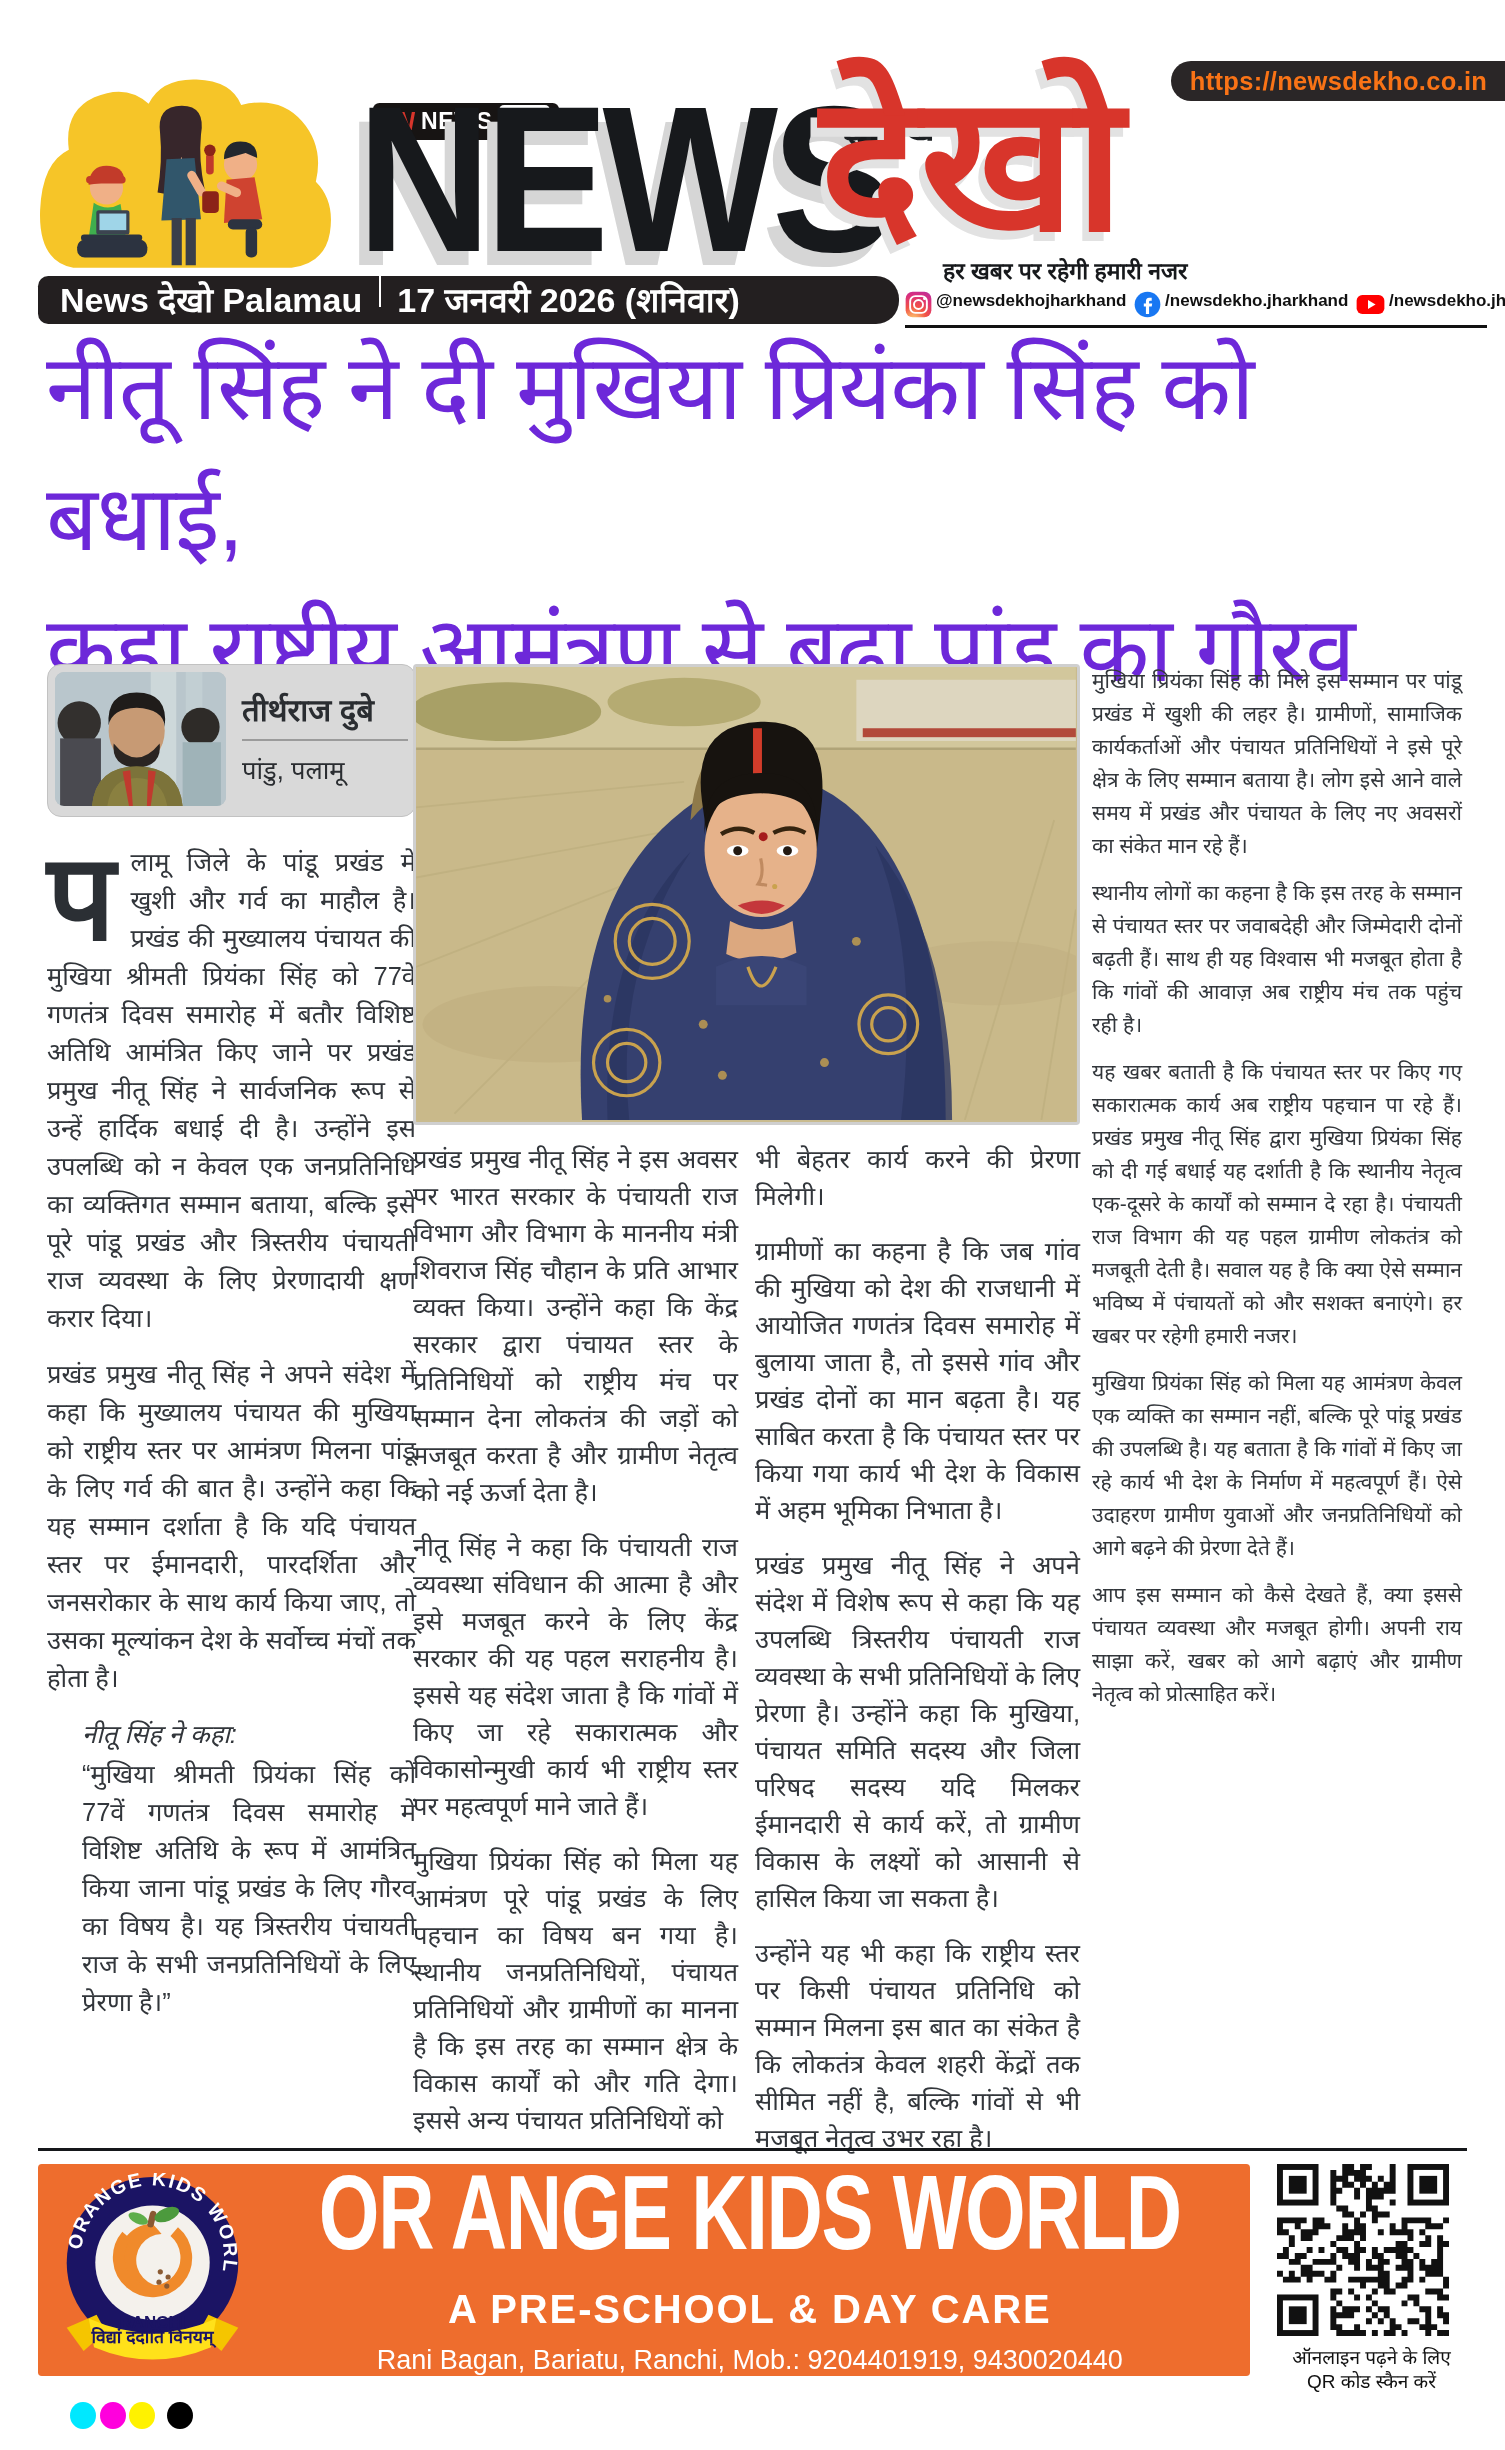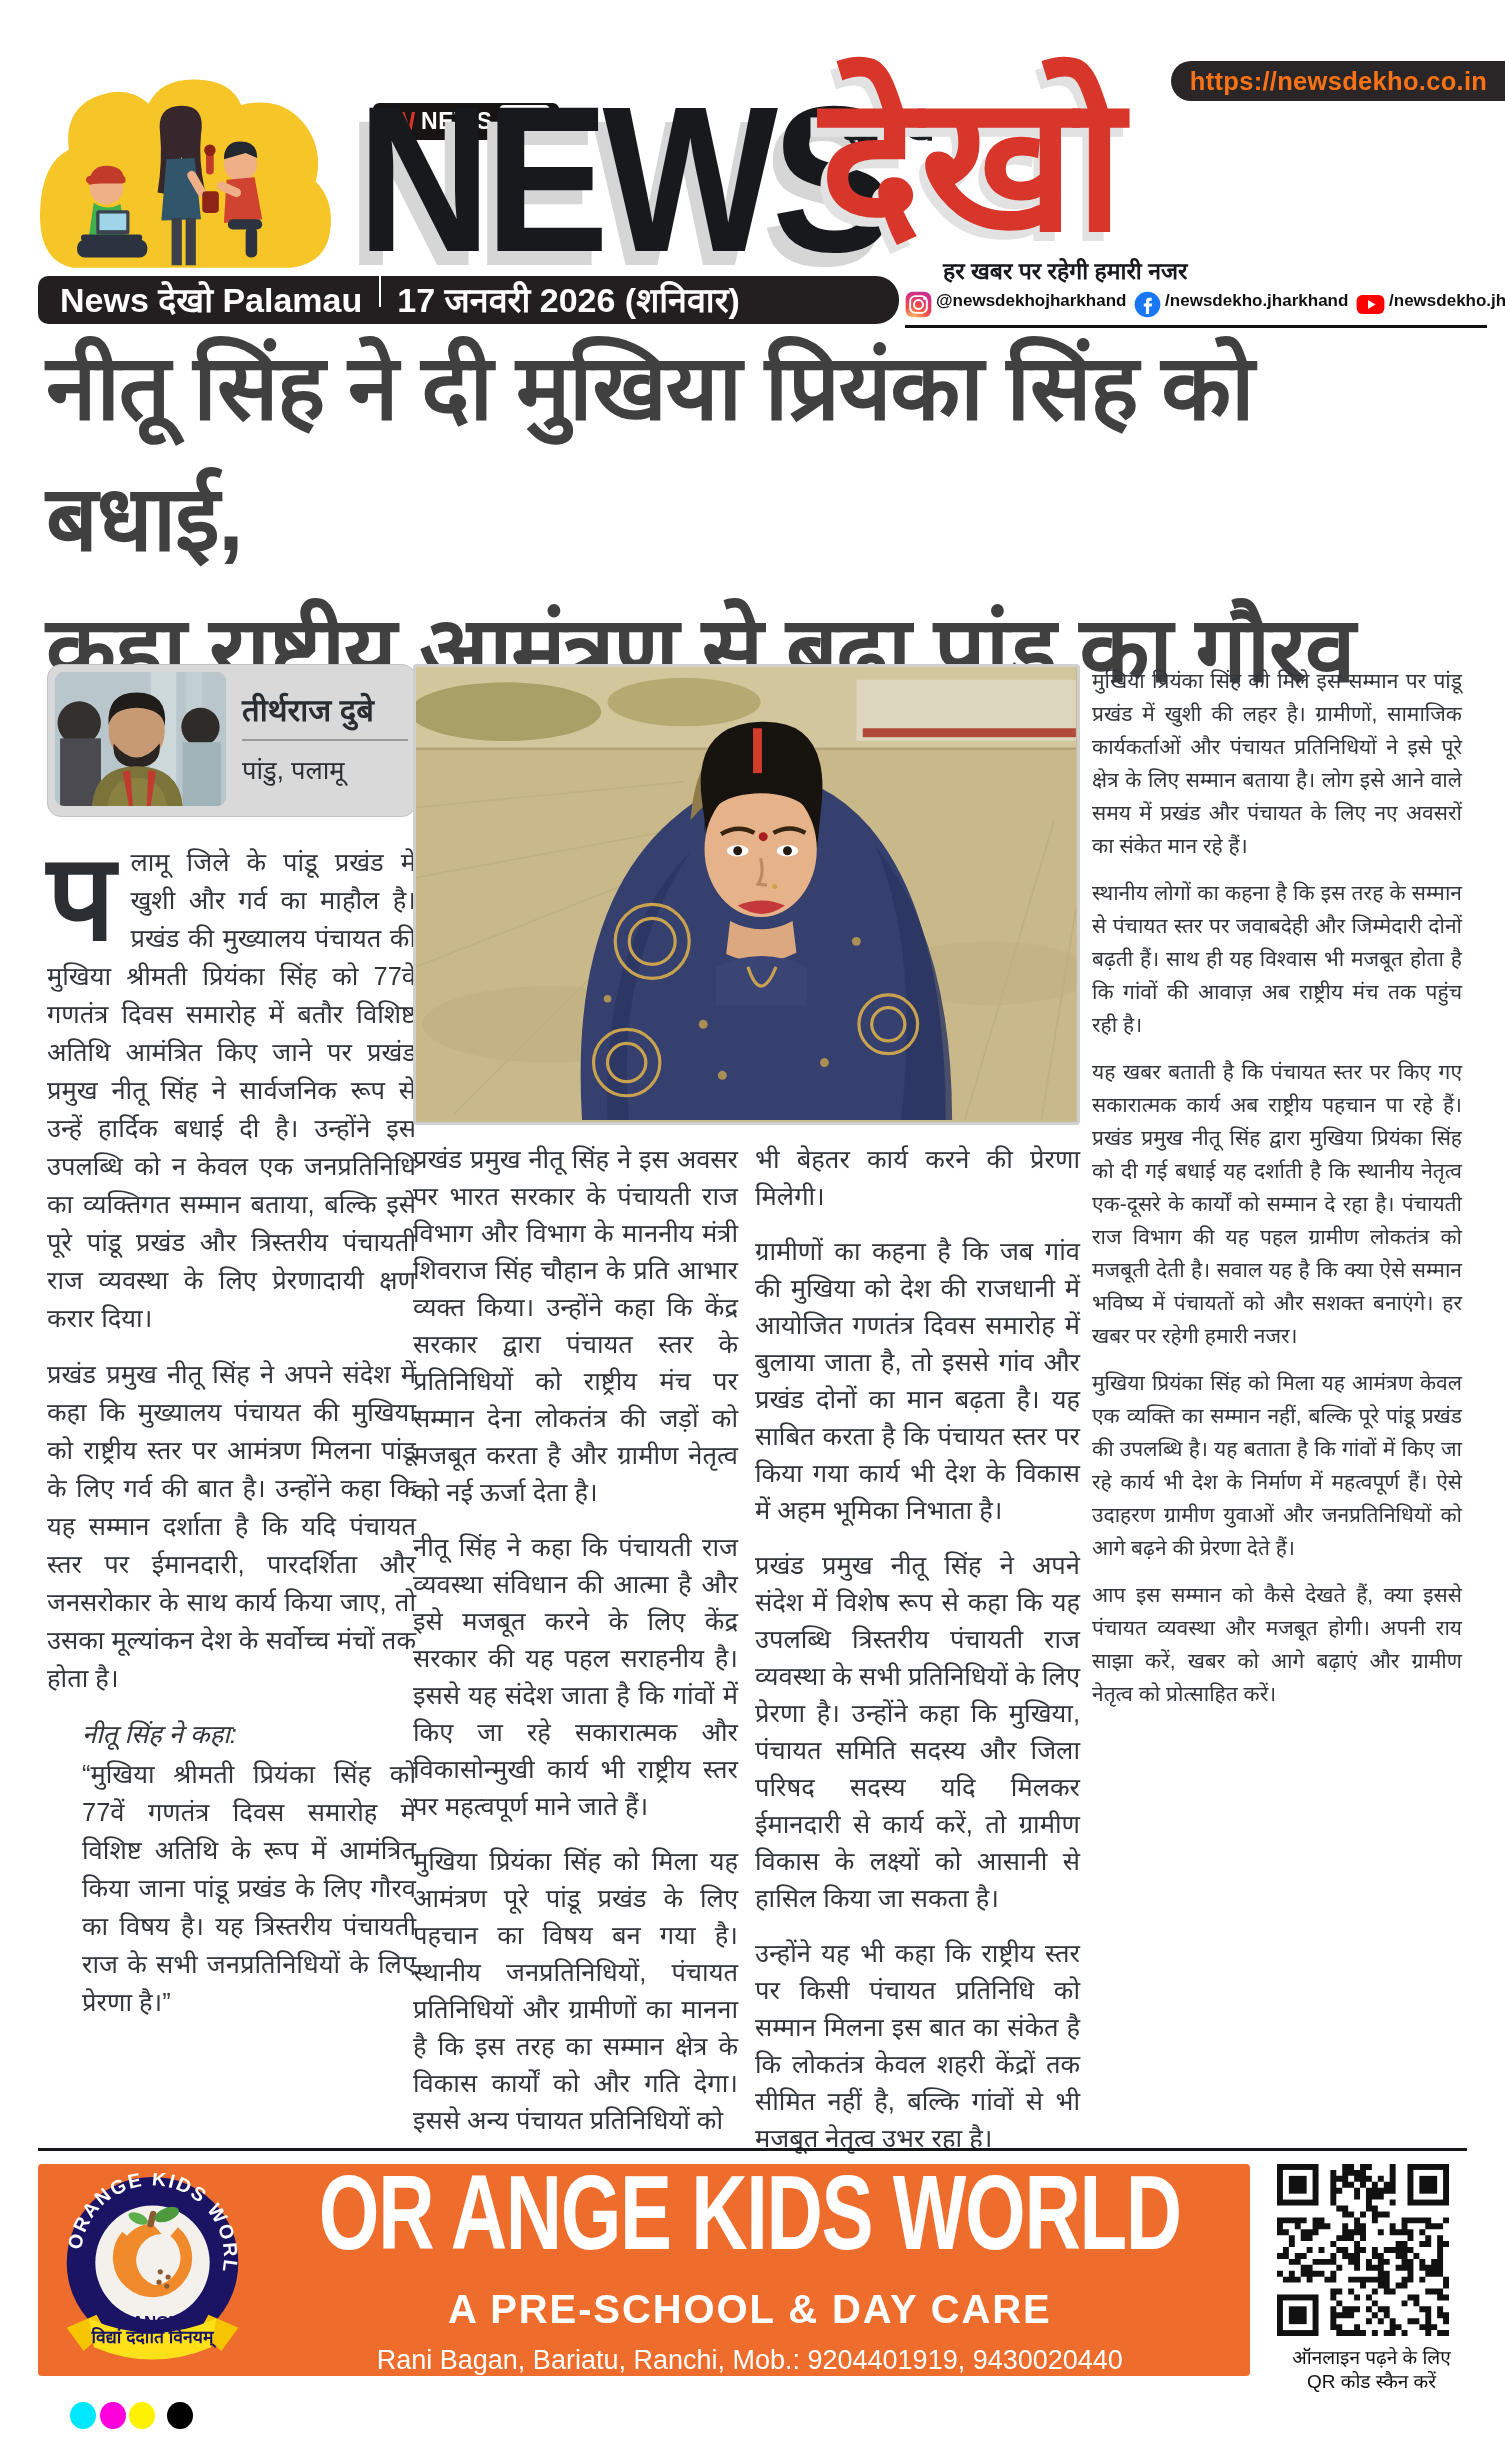--- a/index.html
+++ b/index.html
@@ -28,21 +28,21 @@
                border-radius:10.2px 23px 23px 10.2px;display:flex;align-items:flex-start;padding:0 22px;
                box-sizing:border-box;color:#fff;font-size:34px;font-weight:bold;}
   .edition-bar .vsep{width:1.9px;height:31px;background:#fff;margin:0 16.6px;}
   .social-row{position:absolute;left:905px;top:288px;width:601px;height:33px;display:flex;
               align-items:center;gap:7.7px;}
   .social-item{display:flex;align-items:flex-start;gap:4px;}
   .social-item .handle{font-size:17px;font-weight:800;color:#111;white-space:nowrap;}
   .social-underline{position:absolute;left:905px;top:325px;width:582px;height:2.6px;background:#111;}
 
   
-  .headline{position:absolute;left:46px;top:322px;width:1419px;font-weight:700;color:#404040;
+  .headline{position:absolute;left:46px;top:322px;width:1419px;font-weight:400;color:#6d28d9;
             font-size:91px;line-height:131px;letter-spacing:-1.3px;}
   .subheadline{position:absolute;left:46px;top:605px;width:1419px;font-size:29px;font-weight:800;color:#15171a;}
 
   
   .col{position:absolute;text-align:justify;}
   .col p{margin:0 0 18px 0;}
   .col1{left:47px;top:664px;width:369px;font-size:25.5px;line-height:38px;}
   .col2{left:413px;top:1141px;width:325px;font-size:25.5px;line-height:37px;}
   .col3{left:755px;top:1141px;width:325px;font-size:25.5px;line-height:37px;}
   .col4{left:1092px;top:664px;width:370px;font-size:21px;line-height:33px;}

